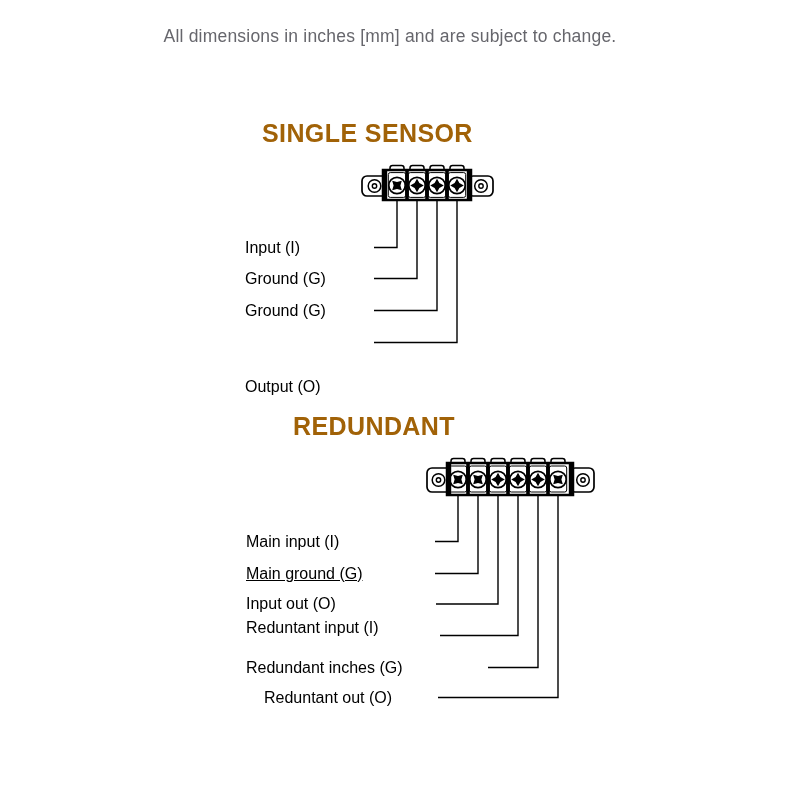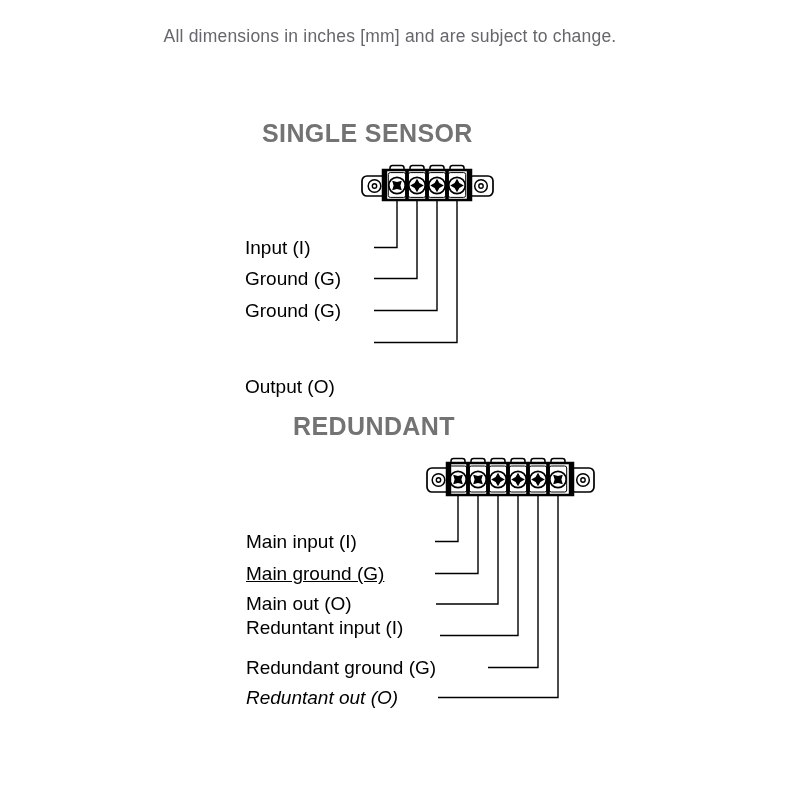--- a/index.html
+++ b/index.html
@@ -8,26 +8,26 @@
     background:#ffffff;
     font-family:"Liberation Sans","DejaVu Sans",sans-serif;
   }
   .note{
     position:absolute;left:0;top:25px;width:780px;
     text-align:center;font-size:17.5px;line-height:22px;
     color:#66666c;letter-spacing:0.2px;
   }
   .heading{
     position:absolute;font-size:25px;line-height:30px;font-weight:bold;
-    color:#737373;letter-spacing:0.4px;white-space:nowrap;
+    color:#a16207;letter-spacing:0.4px;white-space:nowrap;
   }
   #heading-single{left:262px;top:118px;}
   #heading-redundant{left:262px;top:411px;margin-left:31px;}
   .wire-label{
-    position:absolute;font-size:19px;line-height:24px;color:#000;
+    position:absolute;font-size:16px;line-height:24px;color:#000;
     white-space:nowrap;
   }
   .diagram-svg{position:absolute;}
   #svg-single{left:340px;top:158px;}
   #svg-redundant{left:420px;top:450px;}
   svg .outline{fill:#ffffff;stroke:#000000;}
   svg .thin{fill:none;stroke:#000000;}
   svg .lead{fill:none;stroke:#000000;stroke-width:1.4;}
   svg .star{fill:#000000;}
 </style>
@@ -165,16 +165,16 @@
   </g>
   <g>
     <rect class="thin" x="549.3" y="466" width="17.4" height="26" rx="2" stroke-width="1"></rect>
     <circle class="thin" cx="558" cy="479.5" r="8.2" stroke-width="1.7"></circle>
     <path class="star" d="M0 -6.8 L2.4 -2.4 L6.8 0 L2.4 2.4 L0 6.8 L-2.4 2.4 L-6.8 0 L-2.4 -2.4 Z" transform="translate(558,479.5) rotate(45)"></path>
   </g>
 </svg>
 
 <div class="wire-label" style="left:246px;top:530px;text-align:right;">Main input (I)</div>
 <div class="wire-label" style="left:246px;top:562px;text-decoration:underline;">Main ground (G)</div>
-<div class="wire-label" style="left:246px;top:592px;">Main out (O)</div>
+<div class="wire-label" style="left:246px;top:592px;">Input out (O)</div>
 <div class="wire-label" style="left:246px;top:616px;">Reduntant input (I)</div>
-<div class="wire-label" style="left:246px;top:656px;">Redundant ground (G)</div>
-<div class="wire-label" style="left:246px;top:686px;font-style:italic;">Reduntant out (O)</div>
+<div class="wire-label" style="left:246px;top:656px;">Redundant inches (G)</div>
+<div class="wire-label" style="left:264px;top:686px;">Reduntant out (O)</div>
 
 </body></html>

